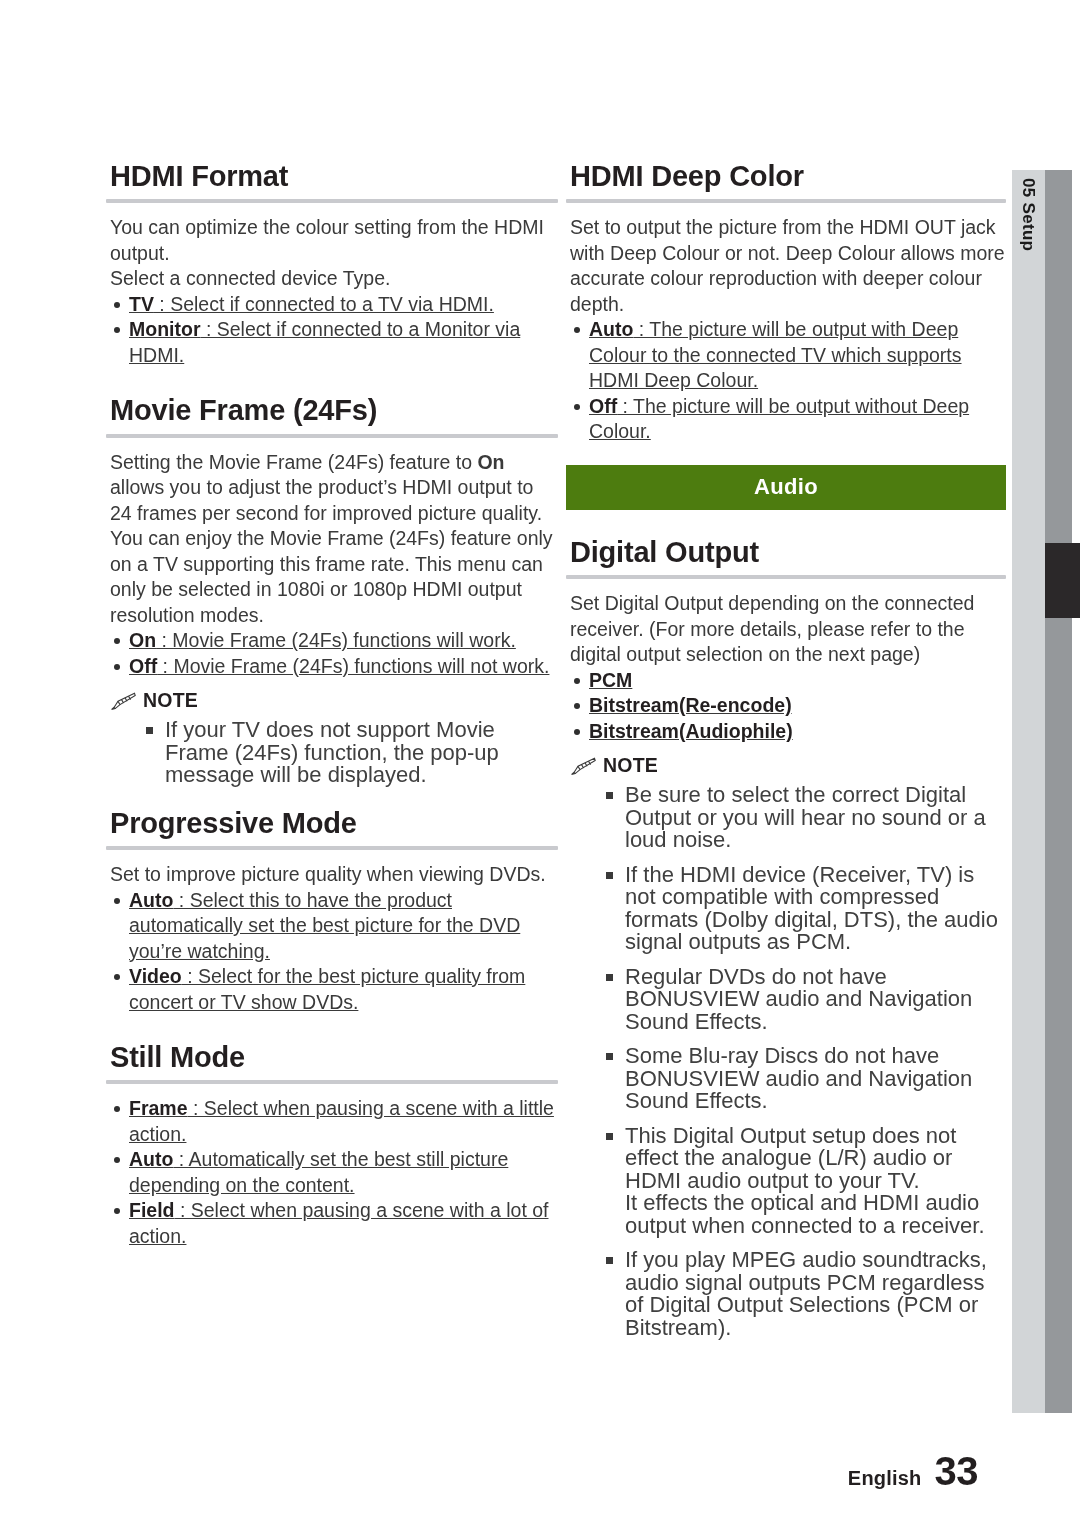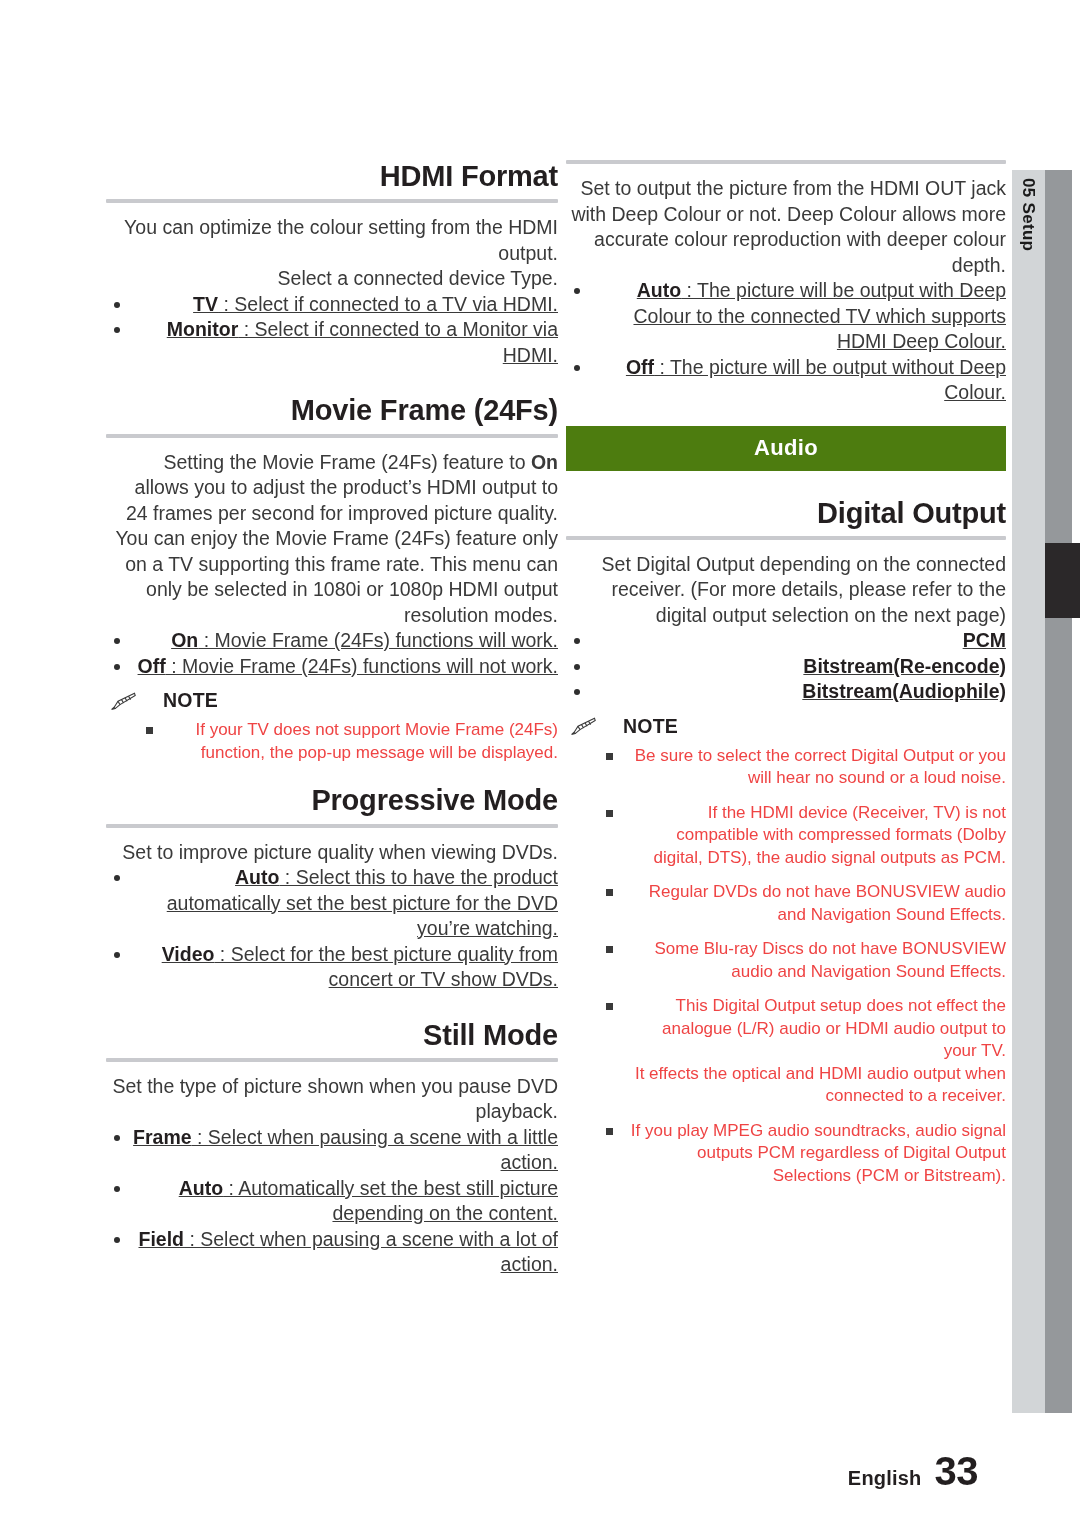--- a/index.html
+++ b/index.html
@@ -82,21 +82,21 @@
     padding: 0 0 6px 4px;
     letter-spacing: -0.2px;
     line-height: 1.15;
   }
   .rule {
     height: 4px;
     background: #c9cace;
     margin: 0 0 12px 0;
     border-radius: 1px;
   }
-  .block { margin-bottom: 26px; text-align: right; }
+  .block { margin-bottom: 26px; }
   .block.tight { margin-bottom: 20px; }
 
   
   p.body {
     font-size: 19.5px;
     line-height: 25.5px;
     margin: 0;
     padding: 0 0 0 4px;
     color: #3a3a3a;
   }
@@ -126,21 +126,21 @@
     background: #2f2f2f;
   }
   ul.dots b { font-weight: bold; color: #231f20; }
   ul.dots li.all-bold { font-weight: bold; color: #231f20; }
 
   
   .note { padding-left: 4px; margin-top: 10px; }
   .note-head {
     display: flex;
     align-items: center;
-    gap: 27px;
+    gap: 7px;
     margin-bottom: 7px;
   }
   .note-icon {
     width: 26px; height: 20px;
     display: inline-block;
     flex: 0 0 auto;
   }
   .note-title {
     font-size: 19.5px;
     font-weight: bold;
@@ -148,23 +148,23 @@
     letter-spacing: 0.2px;
   }
   ul.squares {
     list-style: none;
     margin: 0;
     padding: 0 0 0 36px;
   }
   ul.squares > li {
     position: relative;
     padding-left: 19px;
-    font-size: 17px;
+    font-size: 22px;
     line-height: 22.5px;
-    color: #ef4444;
+    color: #404040;
     margin-bottom: 12px;
   }
   ul.squares > li:last-child { margin-bottom: 0; }
   ul.squares > li::before {
     content: "";
     position: absolute;
     left: 0;
     top: 8px;
     width: 7px; height: 7px;
     background: #3a3a3a;
@@ -255,33 +255,33 @@
       <p class="body">Set to improve picture quality when viewing DVDs.</p>
       <ul class="dots">
         <li><b>Auto</b><span> : Select this to have the product automatically set the best picture for the DVD you’re watching.</span></li>
         <li><b>Video</b><span> : Select for the best picture quality from concert or TV show DVDs.</span></li>
       </ul>
     </div>
 
     <div class="block">
       <h2 class="section-title">Still Mode</h2>
       <div class="rule"></div>
-      <p class="body">Set the type of picture shown when you pause DVD playback.</p>
       <ul class="dots">
         <li><b>Frame</b><span> : Select when pausing a scene with a little action.</span></li>
         <li><b>Auto</b><span> : Automatically set the best still picture depending on the content.</span></li>
         <li><b>Field</b><span> : Select when pausing a scene with a lot of action.</span></li>
       </ul>
     </div>
 
   </div>
 
   <div class="col col-right">
 
     <div class="block tight">
+      <h2 class="section-title">HDMI Deep Color</h2>
       <div class="rule"></div>
       <p class="body">Set to output the picture from the HDMI OUT jack with Deep Colour or not. Deep Colour allows more accurate colour reproduction with deeper colour depth.</p>
       <ul class="dots">
         <li><b>Auto</b><span> : The picture will be output with Deep Colour to the connected TV which supports HDMI Deep Colour.</span></li>
         <li><b>Off</b><span> : The picture will be output without Deep Colour.</span></li>
       </ul>
     </div>
 
     <div class="banner">Audio</div>
 

